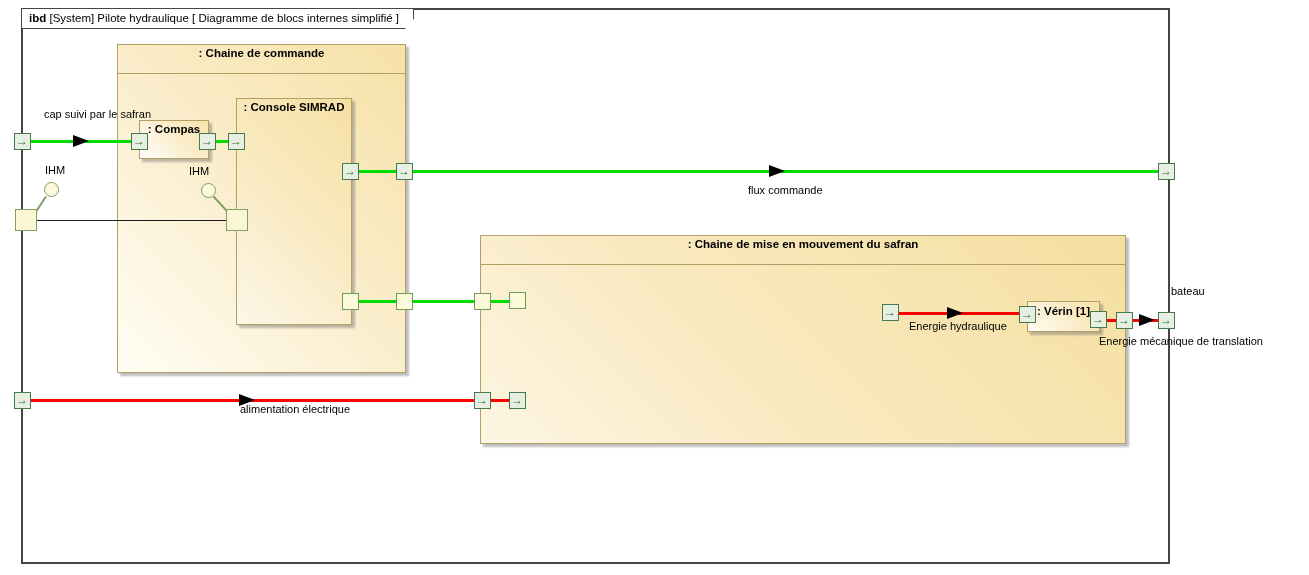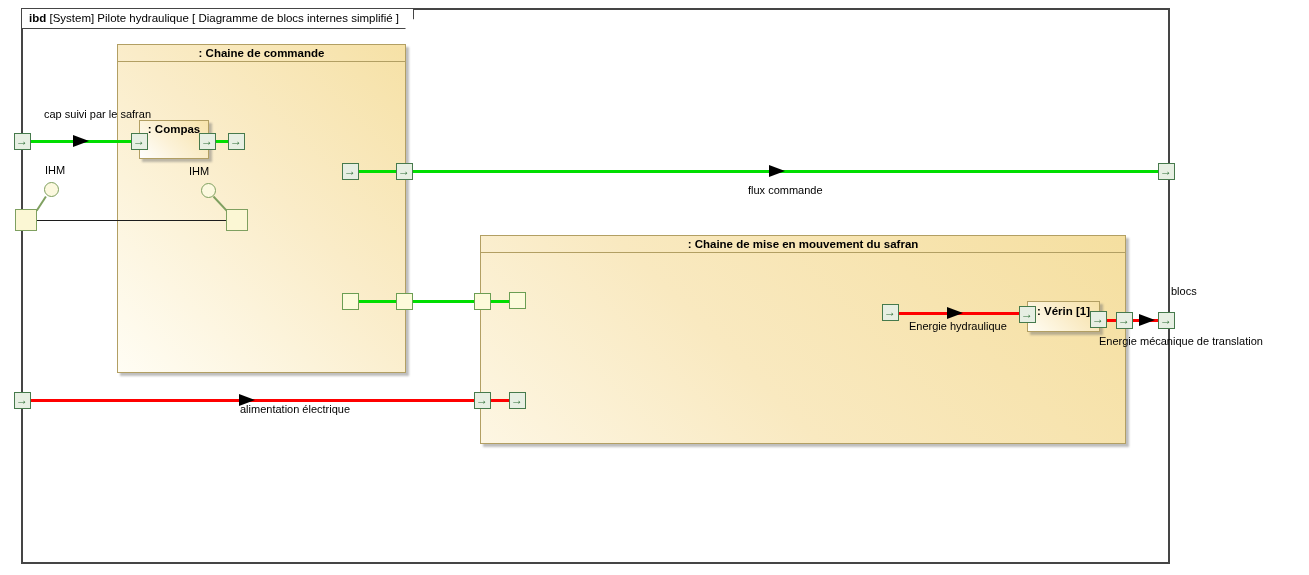--- a/index.html
+++ b/index.html
@@ -10,21 +10,21 @@
   .frame{position:absolute;left:9px;top:8px;width:1145px;height:552px;border:2px solid #454545;background:#ffffff;}
   .frame-tab{position:absolute;left:9px;top:8px;height:19px;line-height:19px;background:#ffffff;
     border:1px solid #454545;padding:0 14px 0 7px;font-size:11.5px;color:#000;white-space:nowrap;
     clip-path:polygon(0 0,100% 0,100% 50%,calc(100% - 9px) 100%,0 100%);}
   .frame-tab b{font-weight:bold;}
 
   
   .block{position:absolute;border:1px solid #b29f63;box-shadow:3px 3px 2px rgba(110,110,110,.45);
     background:linear-gradient(225deg,#f6e1a6 0%,#faecc8 45%,#fffdf4 100%);}
   .block-title{font-size:11.5px;font-weight:bold;color:#000;text-align:center;padding-top:2px;white-space:nowrap;}
-  .with-sep .block-title{border-bottom:1px solid #b29f63;padding-bottom:2px;}
+  .with-sep .block-title{border-bottom:1px solid #b29f63;padding-bottom:14px;}
   .b-chaine-cmd{left:105px;top:44px;width:287px;height:327px;}
   .b-console{left:224px;top:98px;width:114px;height:225px;background:linear-gradient(225deg,#f6e0a4 0%,#f9eac2 50%,#fdf7e8 100%);}
   .b-compas{left:127px;top:120px;width:68px;height:37px;background:linear-gradient(225deg,#f7e3ab 0%,#fcf2d8 60%,#ffffff 100%);}
   .b-chaine-safran{left:468px;top:235px;width:644px;height:207px;background:linear-gradient(225deg,#f5dfa0 0%,#f9e9c0 60%,#fdf6e3 100%);}
   .b-unite{left:505px;top:271px;width:373px;height:156px;background:linear-gradient(225deg,#f9ecc9 0%,#fefbf0 55%,#ffffff 100%);}
   .b-verin{left:1015px;top:301px;width:71px;height:29px;}
   .b-verin .block-title{padding-top:3px;}
 
   
   .hline{position:absolute;}
@@ -50,20 +50,23 @@
 </head>
 <body>
 
 <div id="canvas">
 
   <div class="frame"></div>
   <div class="frame-tab"><b>ibd</b><span> [System] Pilote hydraulique [ Diagramme de blocs internes simplifié ]</span></div>
 
   <div class="block b-chaine-cmd with-sep">
     <div class="block-title">: Chaine de commande</div>
+  </div>
+  <div class="block b-console">
+    <div class="block-title">: Console SIMRAD</div>
   </div>
   <div class="block b-compas">
     <div class="block-title">: Compas</div>
   </div>
   <div class="block b-chaine-safran with-sep">
     <div class="block-title">: Chaine de mise en mouvement du safran</div>
   </div>
   <div class="block b-verin">
     <div class="block-title">: Vérin [1]</div>
   </div>
@@ -114,17 +117,17 @@
   <div class="port port-plain" style="left:329.5px;top:292.5px;"></div>
   <div class="port port-plain" style="left:383.5px;top:292.5px;"></div>
   <div class="port port-plain" style="left:461.5px;top:292.5px;"></div>
   <div class="port port-plain" style="left:496.5px;top:291.5px;"></div>
 
   <div class="lbl" style="left:32px;top:108px;">cap suivi par le safran</div>
   <div class="lbl" style="left:33px;top:164px;">IHM</div>
   <div class="lbl" style="left:177px;top:165px;">IHM</div>
   <div class="lbl" style="left:736px;top:184px;">flux commande</div>
   <div class="lbl" style="left:897px;top:320px;">Energie hydraulique</div>
-  <div class="lbl" style="left:1159px;top:285px;">blocs</div>
+  <div class="lbl" style="left:1159px;top:285px;">bateau</div>
   <div class="lbl" style="left:1087px;top:335px;">Energie mécanique de translation</div>
   <div class="lbl" style="left:228px;top:403px;">alimentation électrique</div>
 
 </div>
 
 </body></html>

